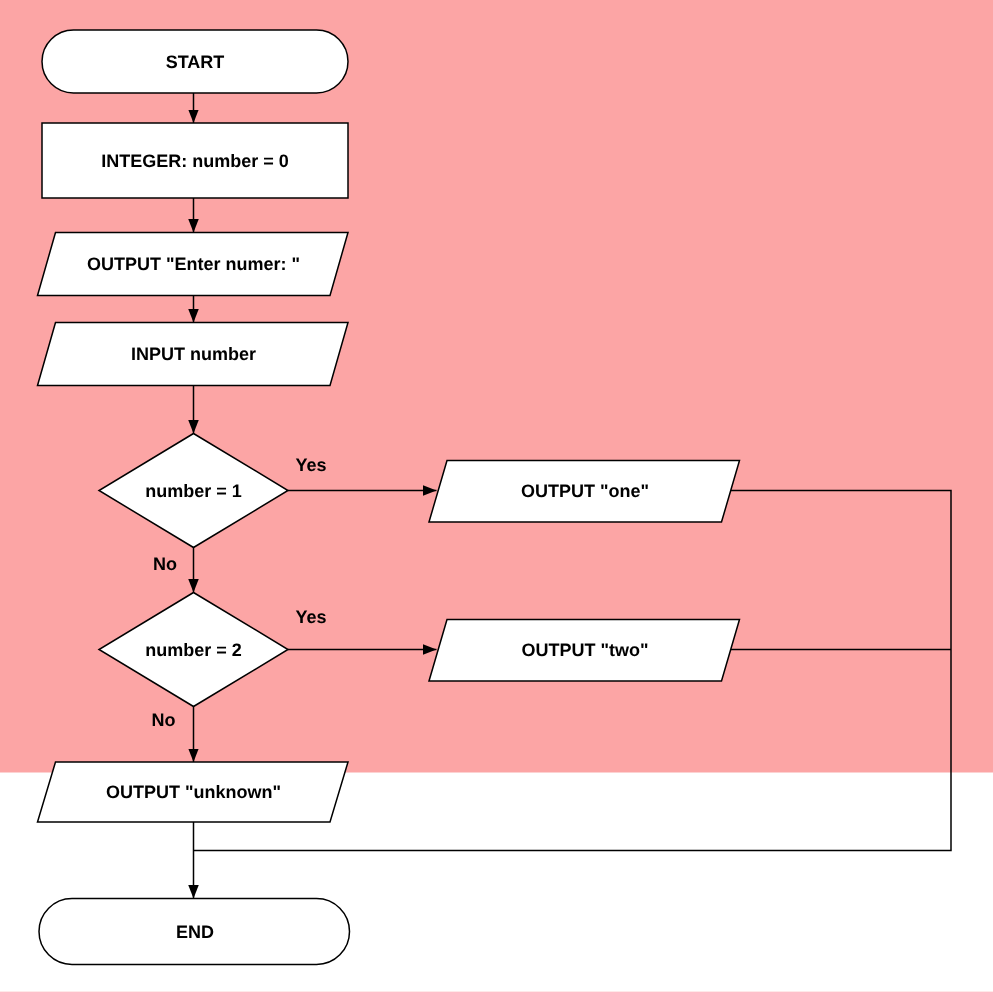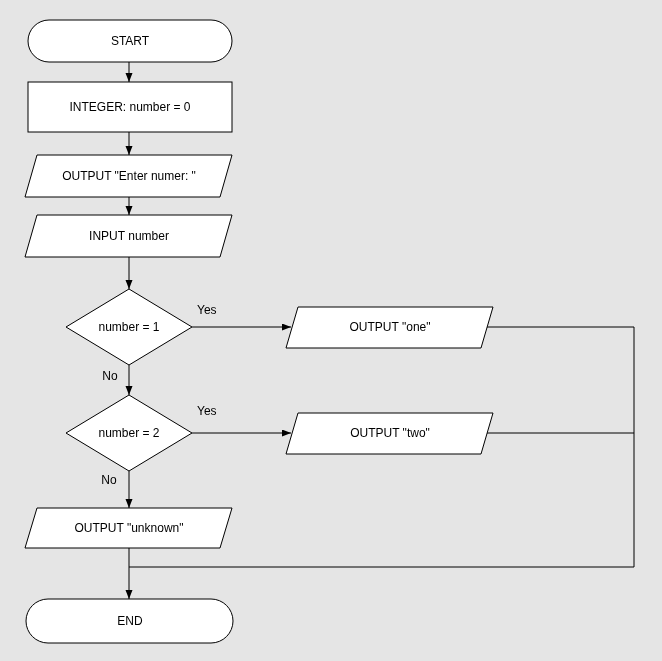--- a/index.html
+++ b/index.html
@@ -5,22 +5,23 @@
   html, body {
     margin: 0;
     padding: 0;
     background: #ffffff;
     width: 662px;
     height: 661px;
     overflow: hidden;
   }
   .canvas-wrap {
     width: 662px;
-    height: 661px;
-    background: #e5e5e5;
+    height: 515px;
+    background: #fca5a5;
+    font-weight: bold;
   }
   .shape {
     fill: #ffffff;
     stroke-width: 1;
   }
   .edge {
     fill: none;
     stroke-width: 1;
   }
   .lbl {

